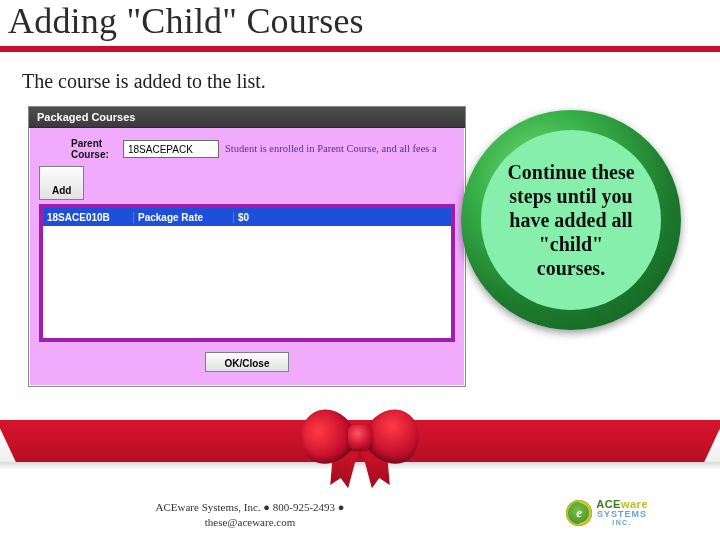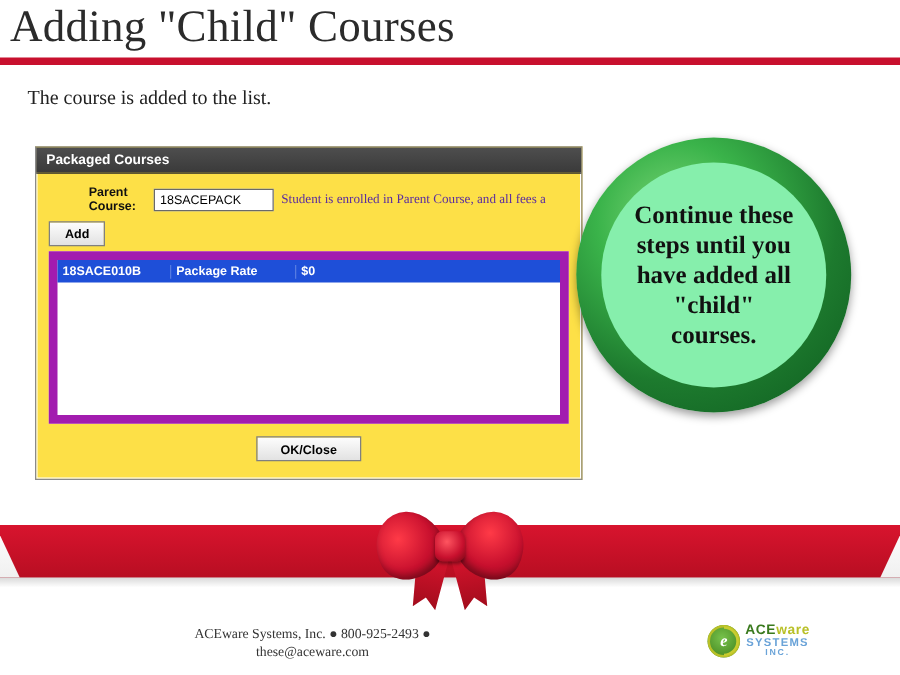--- a/index.html
+++ b/index.html
@@ -1,30 +1,30 @@
 <!DOCTYPE html>
 <html><head>
 <meta charset="utf-8">
 <style>
   * { box-sizing: border-box; margin: 0; padding: 0; }
   html, body { width: 720px; height: 540px; font-family: Arial, Helvetica, sans-serif; background: #fff; overflow: hidden; }
   .slide { position: relative; width: 720px; height: 540px; }
   .title-bar { padding: 0 8px 4px 8px; border-bottom: 6px solid #c8102e; }
   .title-bar h1 { font-family: "Times New Roman", Georgia, serif; font-weight: 400; font-size: 36px; color: #2b2b2b; letter-spacing: 0.2px; }
-  .subhead { font-family: "Times New Roman", Georgia, serif; font-size: 16px; color: #222; margin: 18px 12px 10px 22px; }
+  .subhead { font-family: "Times New Roman", Georgia, serif; font-size: 20px; color: #222; margin: 18px 12px 10px 22px; }
   .dialog-wrap { position: absolute; left: 28px; top: 106px; width: 438px; }
-  .dialog { width: 438px; border: 1px solid #8a8a8a; background: #fde047; box-shadow: 0 0 0 1px #fff inset; font-size: 10px; margin-top: 11px; }
+  .dialog { width: 438px; border: 1px solid #8a8a8a; background: #f0abfc; box-shadow: 0 0 0 1px #fff inset; font-size: 10px; }
   .dlg-title { background: linear-gradient(#4e4e4e,#3a3a3a); color: #fff; font-family: Tahoma, Arial, sans-serif; font-size: 11px; font-weight: bold; padding: 4px 8px; border-bottom: 1px solid #2a2a2a; }
   .dlg-body { padding: 10px 10px 14px 10px; }
   .row { display: flex; align-items: center; gap: 6px; margin-bottom: 2px; }
   .lbl { font-family: Tahoma, Arial, sans-serif; font-size: 10px; font-weight: bold; color: #111; width: 78px; padding-left: 32px; }
   .field { border: 1px solid #6a6a6a; background: #fff; padding: 2px 4px; font-family: Tahoma, Arial, sans-serif; font-size: 10px; height: 18px; width: 96px; }
   .info-purple { font-family: "Times New Roman", Georgia, serif; font-size: 10.5px; font-weight: normal; color: #5a2ca0; line-height: 1.25; }
-  .btn { display: inline-block; border: 1px solid #808080; background: linear-gradient(#fdfdfd,#e2e2e2); padding: 2px 12px; font-family: Tahoma, Arial, sans-serif; font-size: 10px; font-weight: bold; cursor: default; height: 20px; line-height: 15px; }
-  .table { margin-top: 4px; border: 7px solid #a21caf; height: 138px; background: #fff; }
+  .btn { display: inline-block; border: 1px solid #808080; background: linear-gradient(#fdfdfd,#e2e2e2); padding: 16px 12px; font-family: Tahoma, Arial, sans-serif; font-size: 10px; font-weight: bold; cursor: default; height: 20px; line-height: 15px; }
+  .table { margin-top: 4px; border: 4px solid #a21caf; height: 138px; background: #fff; }
   .tr-sel { display: flex; background: #1e4fd8; color: #fff; font-family: Tahoma, Arial, sans-serif; font-size: 10px; font-weight: bold; height: 18px; align-items: center; }
   .tr-sel .c1 { width: 90px; padding-left: 4px; }
   .tr-sel .c2 { width: 180px; border-left: 1px solid rgba(255,255,255,.25); padding-left: 4px; }
   .tr-sel .c3 { width: 100px; border-left: 1px solid rgba(255,255,255,.25); padding-left: 4px; }
   .tr-sel .c4 { flex: 1; border-left: 1px solid rgba(255,255,255,.25); padding-left: 4px; text-align: left; }
   .dlg-actions { text-align: center; margin-top: 10px; }
   .dlg-actions .btn { font-weight: bold; padding: 3px 18px; }
   .callout-wrap { position: absolute; left: 443px; top: 110px; width: 240px; height: 240px; }
   .callout-circle { position: absolute; left: 18px; top: 0; width: 220px; height: 220px; border-radius: 50%; background: radial-gradient(circle at 36% 30%, #7fd87a 0%, #3ab34a 30%, #1d7a2e 62%, #0d5a1e 100%); box-shadow: 0 3px 8px rgba(0,0,0,.4); }
   .callout-inner { position: absolute; left: 38px; top: 20px; width: 180px; height: 180px; border-radius: 50%; background: #86efac; display: flex; align-items: center; justify-content: center; text-align: center; padding: 14px 22px; }

